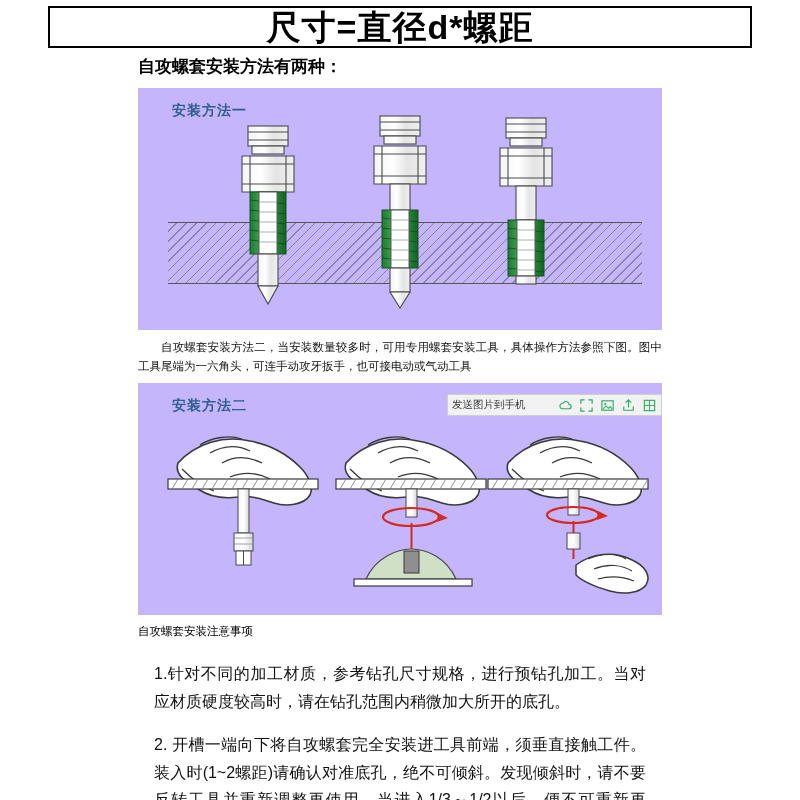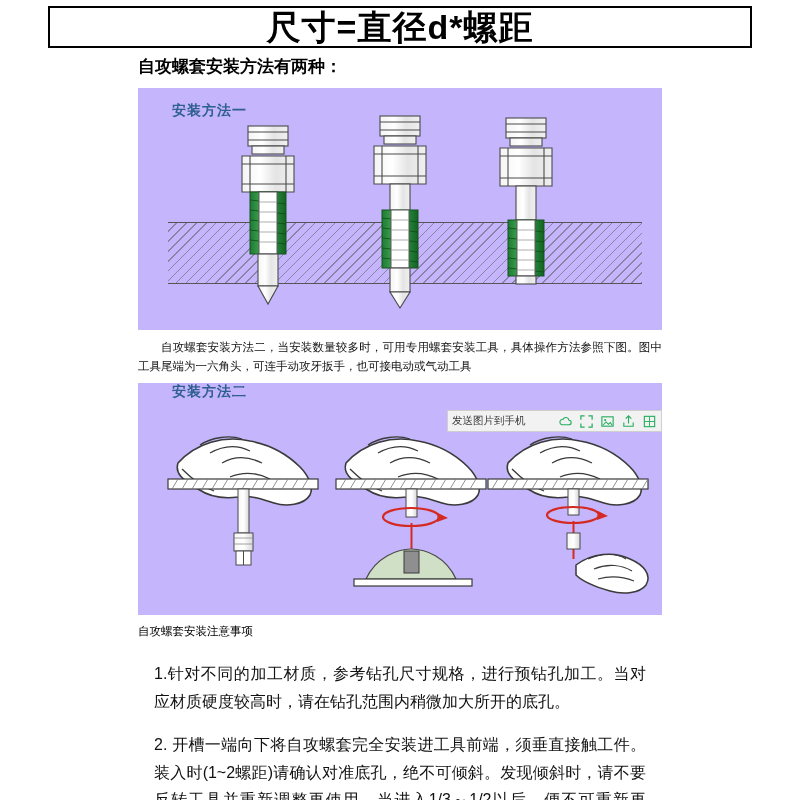--- a/index.html
+++ b/index.html
@@ -83,21 +83,21 @@
     border-top: 1.5px solid #555;
     border-bottom: 1.5px solid #555;
   }
 
   
   .mid-para { margin-top: 8px; }
 
   
   .toolbar {
     position: absolute;
-    left: 447px; top: 410px;
+    left: 447px; top: 394px;
     width: 215px; height: 22px;
     background: #f2f2f2;
     border: 1px solid #cfcfcf;
     display: flex;
     align-items: center;
     padding: 0 4px;
     gap: 6px;
     font-size: 10.5px;
     color: #444;
   }
@@ -263,21 +263,21 @@
         </g>
         <g fill="url(#steel)" stroke="#4a4a4a" stroke-width="1.1">
           <rect x="378" y="188" width="20" height="8"></rect>
         </g>
       </svg>
     </div>
 
     <p class="para indent mid-para">自攻螺套安装方法二，当安装数量较多时，可用专用螺套安装工具，具体操作方法参照下图。图中工具尾端为一六角头，可连手动攻牙扳手，也可接电动或气动工具</p>
 
     <div class="fig" id="fig2">
-      <div class="fig-label" style="left:34px; top:0;">安装方法二</div>
+      <div class="fig-label" style="left:34px; top:14px;">安装方法二</div>
 
       <svg width="524" height="232" viewBox="0 0 524 232" style="position:absolute;left:0;top:0;">
         <defs>
           <linearGradient id="tool" x1="0" y1="0" x2="1" y2="0">
             <stop offset="0" stop-color="#f6f6f6"></stop>
             <stop offset="0.5" stop-color="#ffffff"></stop>
             <stop offset="1" stop-color="#d8d8d8"></stop>
           </linearGradient>
         </defs>
 

